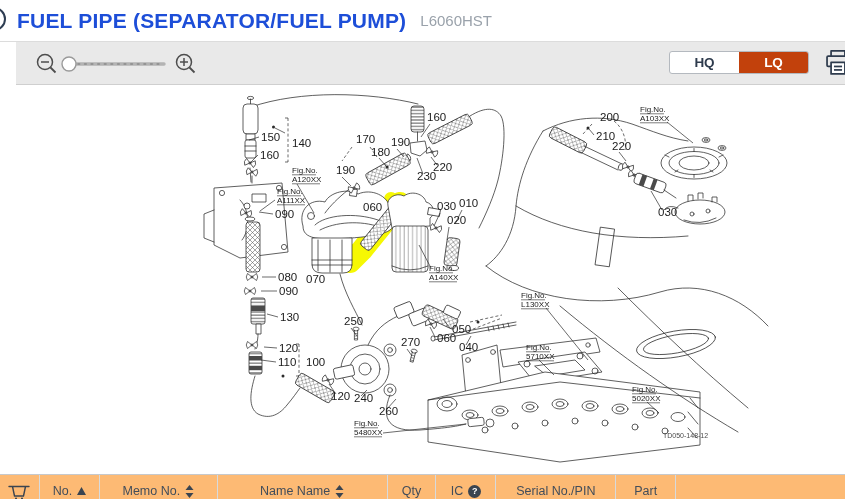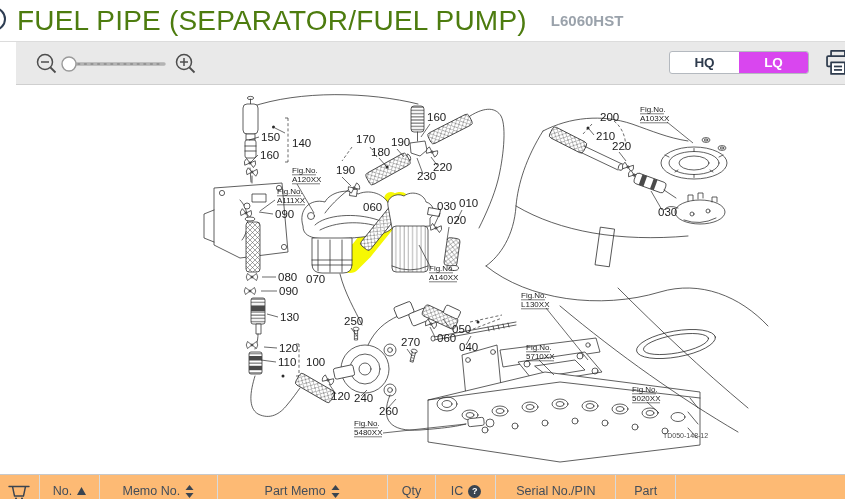--- a/index.html
+++ b/index.html
@@ -1,32 +1,32 @@
 <!DOCTYPE html>
 <html><head>
 <meta charset="utf-8">
 <style>
   *{margin:0;padding:0;box-sizing:border-box}
   html,body{width:845px;height:499px;overflow:hidden;background:#fff;
     font-family:"Liberation Sans",sans-serif;position:relative}
   
   .titlebar{position:absolute;top:0;left:0;width:845px;height:42px;background:#fff;
     border-bottom:1px solid #dcdcdc;display:flex;align-items:center;padding-left:17px}
-  .title{font-size:28px;font-weight:400;color:#4d7c0f;letter-spacing:.2px;white-space:nowrap}
-  .model{font-size:15px;color:#9aa2ab;margin-left:24px;font-weight:700}
+  .title{font-size:21px;font-weight:700;color:#1d4ed8;letter-spacing:.2px;white-space:nowrap}
+  .model{font-size:15px;color:#9aa2ab;margin-left:14px;font-weight:400}
   .circ{position:absolute;left:0;top:0;overflow:visible}
   
   .toolbar{position:absolute;top:42px;left:16px;width:845px;height:43px;background:#e9e9e9;
     border-bottom:1px solid #cfcfcf}
   .zoomctl{position:absolute;left:14px;top:3px}
   .seg{position:absolute;left:653px;top:9px;width:140px;height:23px;display:flex;
     border:1px solid #b4b9bf;border-radius:3px;overflow:hidden;background:#fff}
   .seg .opt{flex:1;display:flex;align-items:center;justify-content:center;
     font-size:13.5px;font-weight:bold;color:#2e3b4d;cursor:pointer}
-  .seg .opt.active{background:#d946ef;color:#fff}
+  .seg .opt.active{background:#c2410c;color:#fff}
   .printbtn{position:absolute;left:806px;top:6px;width:32px;height:30px;cursor:pointer}
   
   .diagram{position:absolute;top:85px;left:0;width:845px;height:378px;background:#fff}
   .art{stroke:#2b2b2b;stroke-width:.75;fill:none;stroke-linecap:round;stroke-linejoin:round}
   .artf{stroke:#2b2b2b;stroke-width:.75;fill:#fff;stroke-linejoin:round}
   .dash{stroke:#2b2b2b;stroke-width:.7;fill:none;stroke-dasharray:3 2.2}
   .leader{stroke:#2b2b2b;stroke-width:.7}
   .plabel{font-family:"Liberation Sans",sans-serif;font-size:11.5px;fill:#1b1b1b;cursor:pointer}
   .flabel{font-family:"Liberation Sans",sans-serif;font-size:8px;fill:#222;cursor:pointer}
   .dwgno{font-family:"Liberation Sans",sans-serif;font-size:7px;fill:#4a4a4a}
@@ -484,21 +484,21 @@
     <div class="th" style="width: 118px;">
       <span>Memo No.</span>
       <span class="icn">
         <svg width="9" height="13" viewBox="0 0 9 13">
           <path d="M4.5 0 L8.5 5 L0.5 5 Z" fill="#3a4450"></path>
           <path d="M4.5 13 L8.5 8 L0.5 8 Z" fill="#3a4450"></path>
         </svg>
       </span>
     </div>
     <div class="th" style="width: 170px;">
-      <span>Part Memo</span>
+      <span>Name Name</span>
       <span class="icn">
         <svg width="9" height="13" viewBox="0 0 9 13">
           <path d="M4.5 0 L8.5 5 L0.5 5 Z" fill="#3a4450"></path>
           <path d="M4.5 13 L8.5 8 L0.5 8 Z" fill="#3a4450"></path>
         </svg>
       </span>
     </div>
     <div class="th" style="width: 49px;">
       <span>Qty</span>
     </div>

